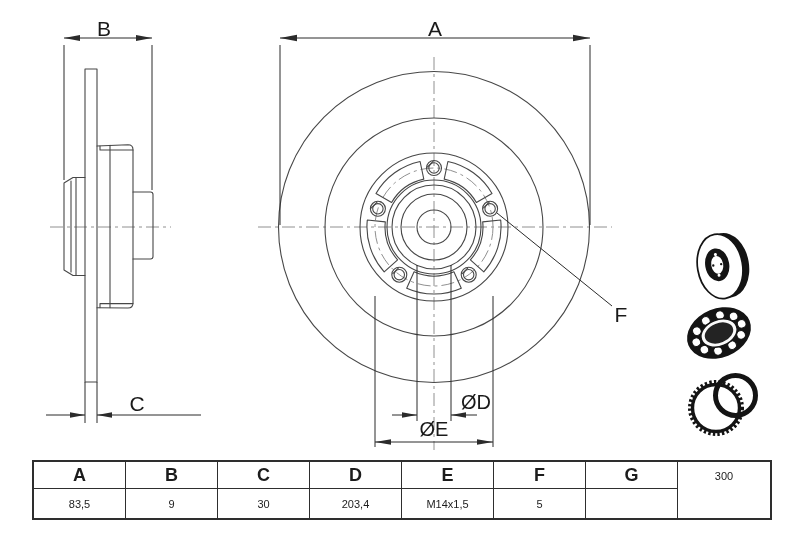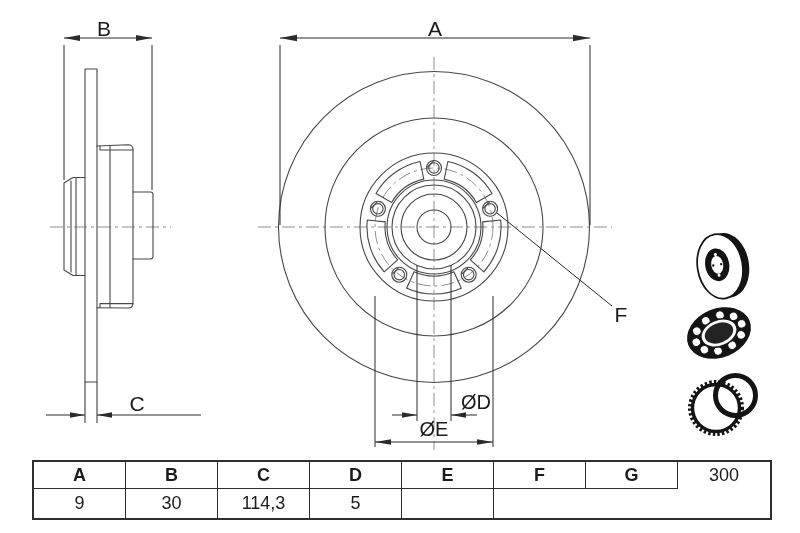--- a/index.html
+++ b/index.html
@@ -31,21 +31,21 @@
     grid-template-columns:repeat(8,1fr);
     grid-template-rows:27px 29px;
   }
   #spec-table .cell {
     display:flex; align-items:center; justify-content:center;
     border-right:1.5px solid #2e2e2e;
     color:#1c1c1c; white-space:nowrap; overflow:hidden;
   }
   #spec-table .cell:nth-child(8n) { border-right:none; }
   #spec-table .th { border-bottom:1.5px solid #2e2e2e; font-weight:bold; font-size:18px; }
-  #spec-table .td { font-size:18px; }
+  #spec-table .td { font-size:11px; }
 </style>
 </head>
 <body>
 
 <div id="stage">
 
   <svg width="800" height="450" viewBox="0 0 800 450">
 
     <g>
 
@@ -209,19 +209,21 @@
   
   <div id="spec-table">
     <div class="cell th">A</div>
     <div class="cell th">B</div>
     <div class="cell th">C</div>
     <div class="cell th">D</div>
     <div class="cell th">E</div>
     <div class="cell th">F</div>
     <div class="cell th">G</div>
     <div class="cell td">300</div>
+    <div class="cell td">83,5</div>
     <div class="cell td">9</div>
     <div class="cell td">30</div>
-    <div class="cell td">114,3</div>
+    <div class="cell td">203,4</div>
+    <div class="cell td">M14x1,5</div>
     <div class="cell td">5</div>
     <div class="cell td"></div>
   </div>
 </div>
 
 </body></html>

